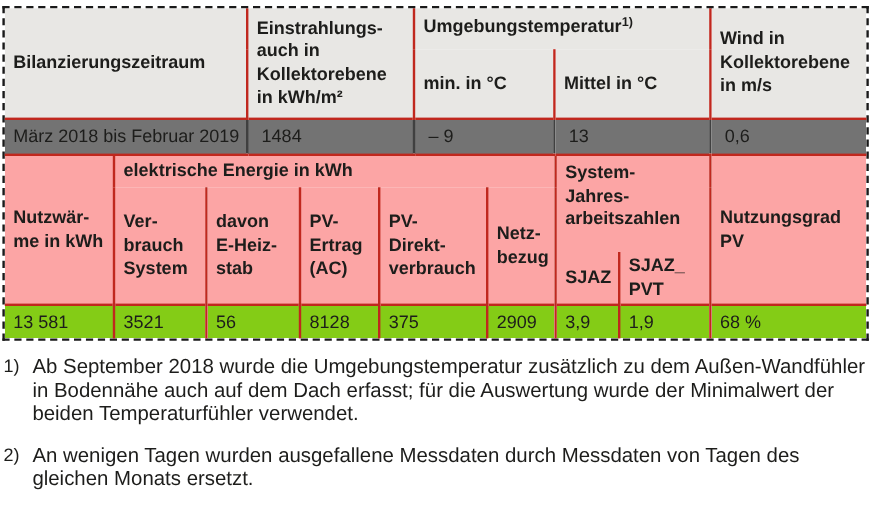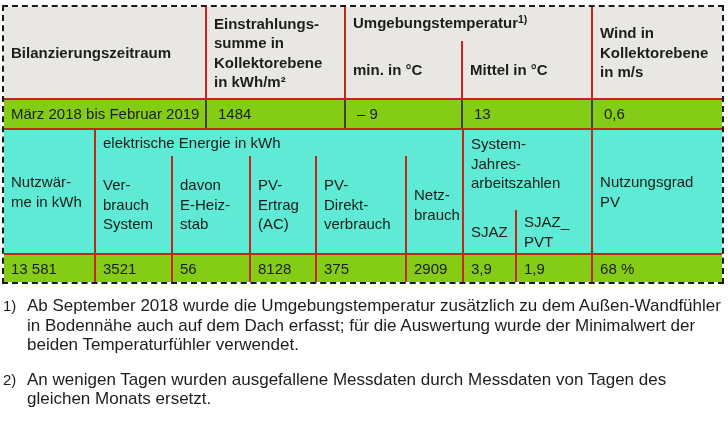--- a/index.html
+++ b/index.html
@@ -10,24 +10,24 @@
   .tablewrap{
     position:absolute;left:2px;top:5px;width:722px;
     border:2px dashed #1a1a1a;box-sizing:border-box;background:#fff;
   }
   table{border-collapse:collapse;table-layout:fixed;width:718px;}
   td{
     padding:2px 4px 2px 7px;font-size:15px;line-height:19.5px;
     white-space:pre-line;vertical-align:middle;overflow:hidden;
   }
   .h td{background:#e8e7e4;font-weight:bold;}
-  .t2h{background:#5eead4;font-weight:normal;}
+  .t2h{background:#fca5a5;font-weight:bold;}
   .vr{border-left:2px solid #c0281e;}
   .vb{border-left:2px solid #404040;padding-left:11px;}
-  .t1 tr.data td{border-top:2px solid #c0281e;border-bottom:2px solid #c0281e;background:#84cc16;font-weight:normal;}
+  .t1 tr.data td{border-top:2px solid #c0281e;border-bottom:2px solid #c0281e;background:#737373;font-weight:normal;}
   .t2 tr.data td{border-top:2px solid #c0281e;background:#84cc16;font-weight:normal;}
   .top{vertical-align:top;padding-top:4px;}
   .sup{font-size:10.5px;position:relative;top:-5.5px;letter-spacing:0;}
   .footnotes{position:absolute;left:3px;top:296px;width:718px;}
   .footnote{display:flex;margin-bottom:15px;}
   .fn-marker{width:24px;flex:0 0 24px;font-size:15px;line-height:19.5px;}
   .fn-text{flex:1;font-size:17px;line-height:19.5px;}
 </style>
 </head>
 <body>
@@ -39,21 +39,21 @@
       <col style="width:202px">
         <col style="width:139px">
         <col style="width:117px">
       <col style="width:130px">
         <col style="width:130px">
     </colgroup>
     <tbody>
         <tr class="h" style="height:34px">
       <td rowspan="2">Bilanzierungszeitraum</td>
       <td rowspan="2" class="vr">Einstrahlungs-
-summe in
+auch in
 Kollektorebene
 in kWh/m²</td>
       <td colspan="2" class="vr"><span>Umgebungstemperatur</span><span class="sup">1)</span></td>
       <td rowspan="2" class="vr">Wind in
 Kollektorebene
 in m/s</td>
     </tr>
     <tr class="h" style="height:58px">
       <td class="vr">min. in °C</td>
       <td class="vr">Mittel in °C</td>
@@ -98,21 +98,21 @@
       <td rowspan="2" class="t2h vr">davon
 E-Heiz-
 stab</td>
       <td rowspan="2" class="t2h vr">PV-
 Ertrag
 (AC)</td>
       <td rowspan="2" class="t2h vr">PV-
 Direkt-
 verbrauch</td>
       <td rowspan="2" class="t2h vr">Netz-
-brauch</td>
+bezug</td>
     </tr>
     <tr style="height:44px">
       <td class="t2h vr">SJAZ</td>
       <td class="t2h vr">SJAZ_
 PVT</td>
     </tr>
     <tr class="data" style="height:28px">
       <td>13 581</td>
       <td class="vr">3521</td>
       <td class="vr">56</td>

